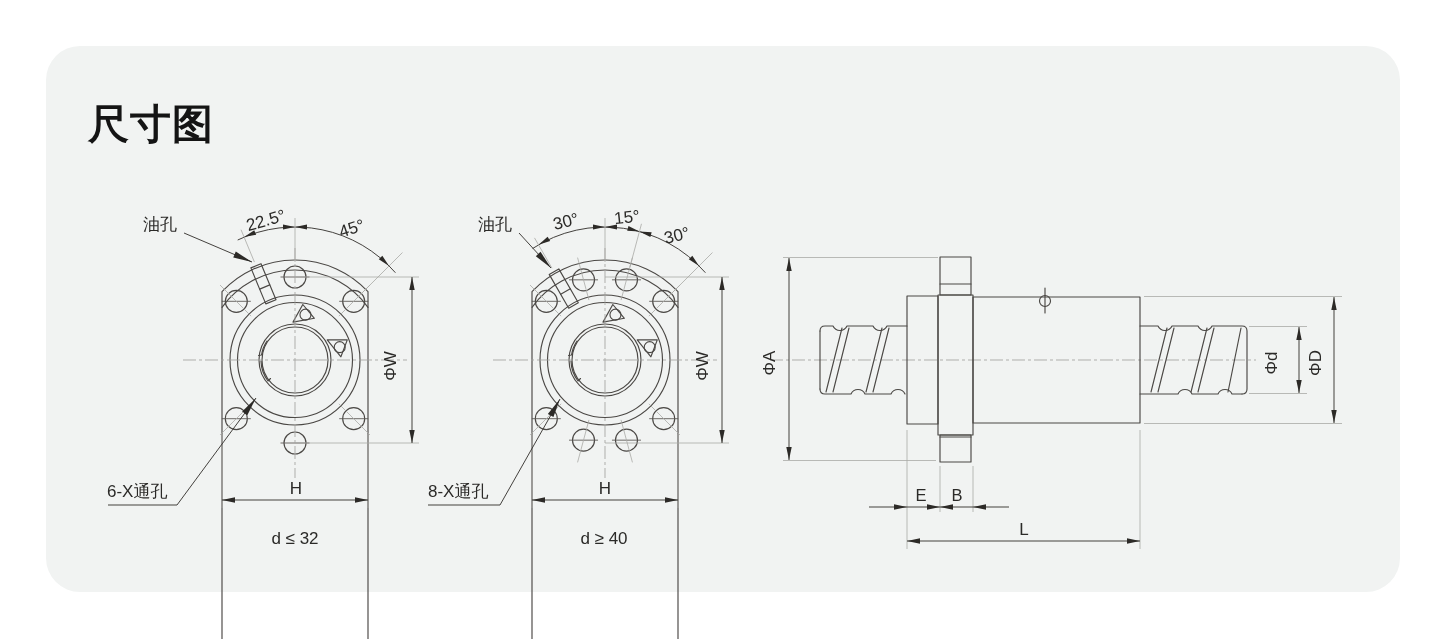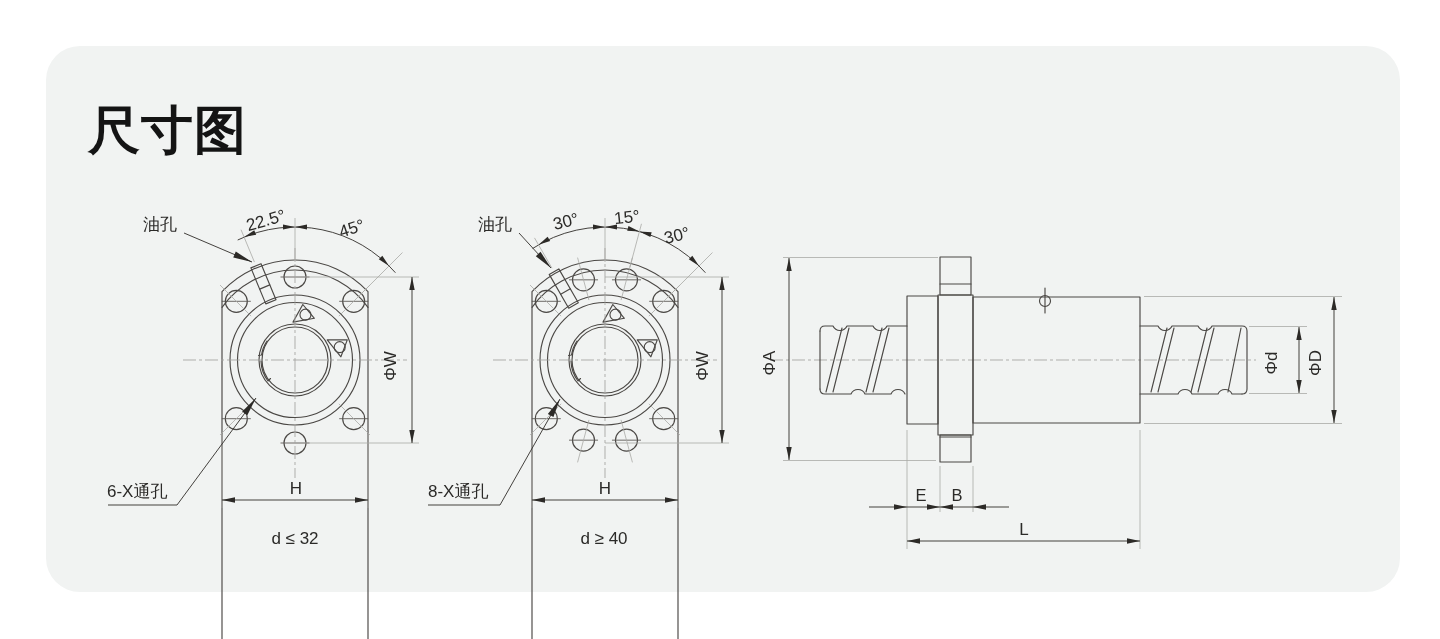--- a/index.html
+++ b/index.html
@@ -1,20 +1,20 @@
 <!DOCTYPE html>
 <html><head>
 <meta charset="utf-8">
 <style>
   html,body{margin:0;padding:0;background:#ffffff;}
   .page{position:relative;width:1440px;height:639px;background:#ffffff;overflow:hidden;
         font-family:"Liberation Sans","DejaVu Sans",sans-serif;}
   .card{position:absolute;left:46px;top:46px;width:1354px;height:546px;border-radius:34px;
         background:#f1f3f2;}
-  .title{position:absolute;left:42px;top:56px;margin:0;font-size:52px;font-weight:700;
+  .title{position:absolute;left:42px;top:56px;margin:0;font-size:41px;font-weight:700;
          color:#141414;letter-spacing:1px;line-height:1.1;}
   svg{position:absolute;left:0;top:0;}
   
   .ol{stroke:#4b4845;stroke-width:1.15;fill:none;stroke-linejoin:round;stroke-linecap:round;}
   .thin{stroke:#a9a9a6;stroke-width:0.8;fill:none;}
   .cl{stroke:#a2a29f;stroke-width:0.85;fill:none;stroke-dasharray:13 3 3 3;}
   .dim{stroke:#3a3734;stroke-width:0.95;fill:none;}
   .arr{fill:#2c2a27;stroke:none;}
   .hline{stroke:#55524e;stroke-width:0.85;fill:none;}
   .lbl{font-family:"Liberation Sans","DejaVu Sans",sans-serif;font-size:17px;fill:#2b2a28;}

